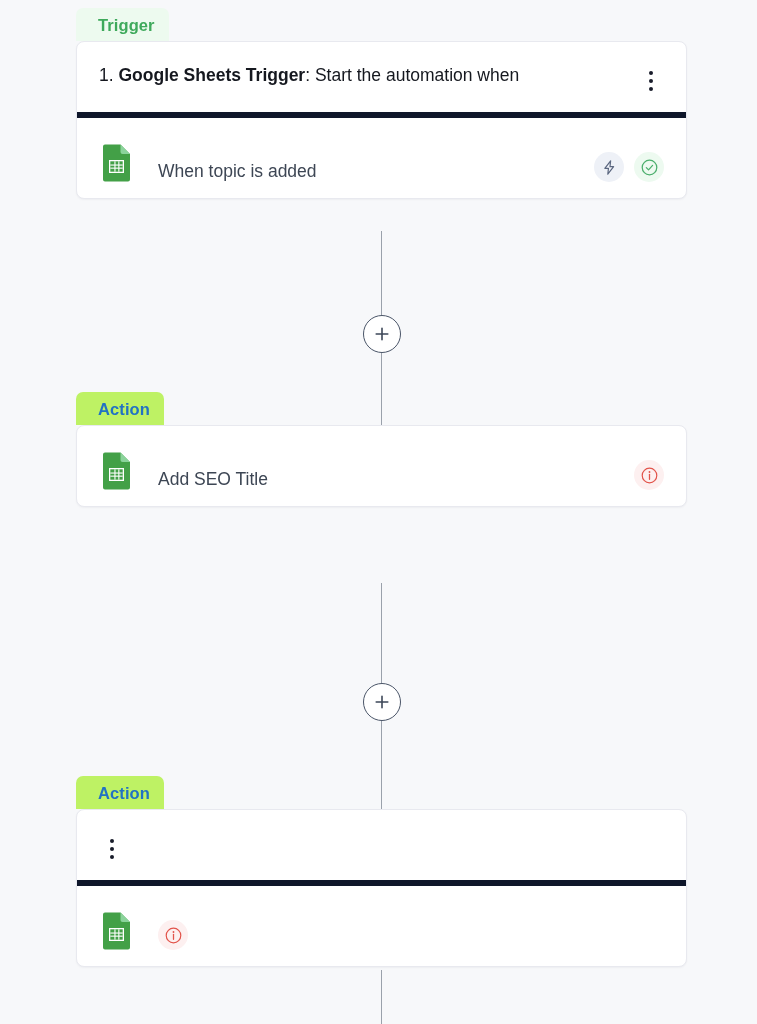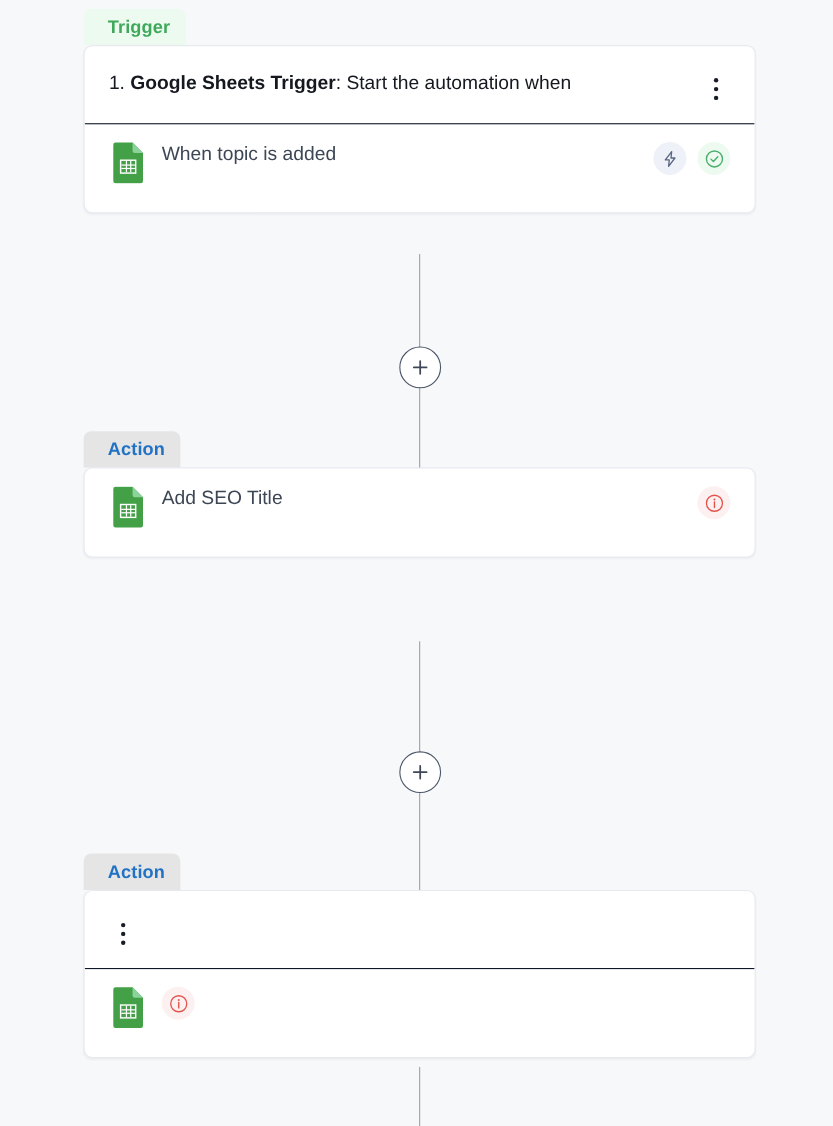--- a/index.html
+++ b/index.html
@@ -60,38 +60,38 @@
     padding: 7px 14px 6px 22px;
     border-radius: 7px 7px 0 0;
     line-height: 20px;
     margin-left: 0;
   }
   .badge.trigger {
     background: #edfaef;
     color: #3ea95b;
   }
   .badge.action {
-    background: #e5e5e5;
+    background: #bef264;
     color: #2172c4;
   }
 
   .card {
     background: #ffffff;
     border: 1px solid #e8e9ef;
     border-radius: 8px;
     box-shadow: 0 1px 2px rgba(20,25,40,0.045);
     overflow: hidden;
   }
 
   .card-header {
     display: flex;
     align-items: flex-start;
     justify-content: space-between;
     padding: 18px 22px 16px 22px;
-    border-bottom: 1px solid #0f172a;
+    border-bottom: 6px solid #0f172a;
     min-height: 32px;
   }
   .card-title {
     font-size: 17.5px;
     line-height: 31px;
     color: #15181f;
     font-weight: 400;
     max-width: 500px;
   }
   .card-title b {
@@ -113,23 +113,24 @@
   .kebab i {
     display: block;
     width: 4px;
     height: 4px;
     border-radius: 50%;
     background: #181c2a;
   }
 
   .card-body {
     display: flex;
-    align-items: flex-start;
+    align-items: flex-end;
     padding: 16px 22px 16px 24px;
     min-height: 48px;
+    gap: 11px;
   }
   .sheet-icon {
     flex: none;
     width: 30px;
     height: 38px;
     margin-right: 16px;
   }
   .body-label {
     font-size: 17.5px;
     color: #3d4654;

